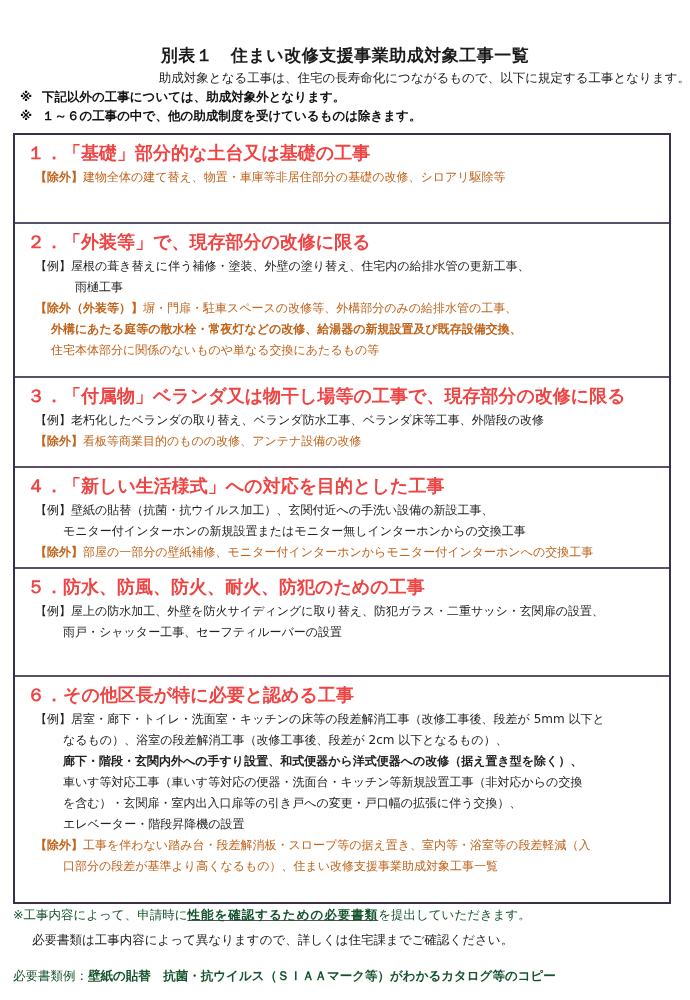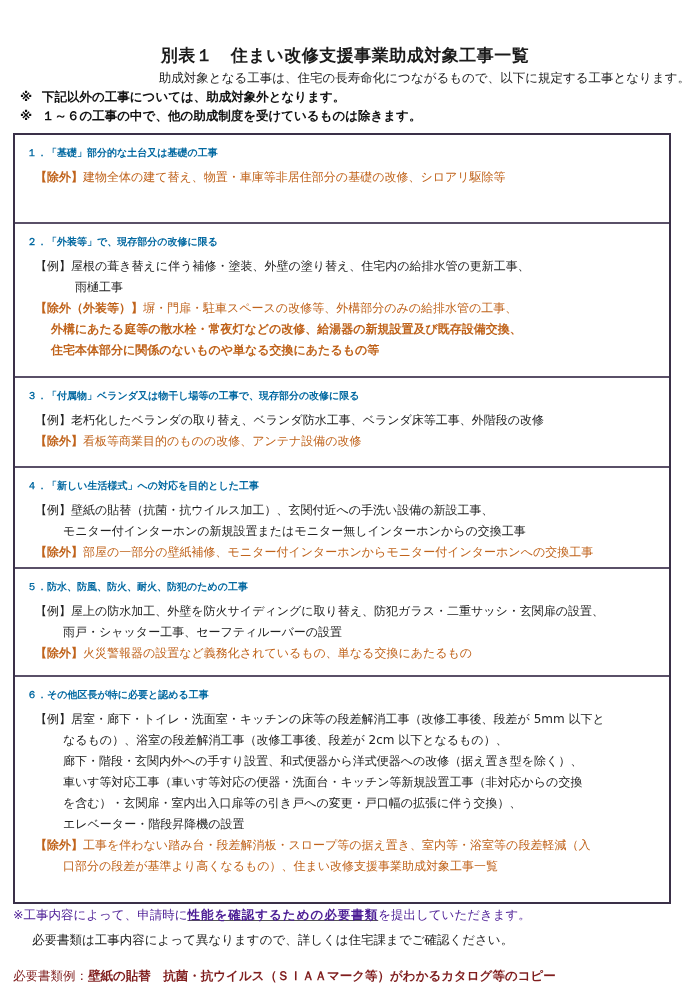--- a/index.html
+++ b/index.html
@@ -26,37 +26,37 @@
     .box {
       position: absolute; left: 13px; top: 133px; width: 654px; height: 767px;
       border: 2px solid #3a3048;
     }
     .section {
       position: absolute; left: 0; width: 654px;
       border-top: 2px solid #5a5068;
       box-sizing: border-box; padding: 8px 12px 0 12px;
     }
     .section.first { border-top: none; }
-    .sec-title { font-size: 10px; font-weight: bold; color: #0369a1; margin-bottom: 4px; line-height: 20px; }
+    .sec-title { font-size: 18px; font-weight: bold; color: #ef4444; margin-bottom: 4px; line-height: 20px; }
     .line { font-size: 12px; line-height: 21px; white-space: nowrap; color: #222; }
     .line.indent1 { padding-left: 30px; }
     .ex-lead { padding-left: 8px; }
     .orange { color: #c0631b; }
     .orange .tag { font-weight: bold; }
     .orange .em { font-weight: normal; }
 
     .footer1 {
-      position: absolute; top: 907px; left: 13px; font-size: 12.5px; color: #4c1d95;
+      position: absolute; top: 907px; left: 13px; font-size: 12.5px; color: #14532d;
     }
     .footer1 .u { font-weight: bold; letter-spacing: 1px; text-decoration: underline; text-decoration-color: #555; }
     .footer2 {
       position: absolute; top: 932px; left: 32px; font-size: 12.5px; color: #222;
     }
     .footer3 {
-      position: absolute; top: 968px; left: 13px; font-size: 12.5px; color: #7f1d1d;
+      position: absolute; top: 968px; left: 13px; font-size: 12.5px; color: #14532d;
     }
     .footer3 .b { font-weight: bold; }
   </style>
 </head>
 <body>
 
 <div class="title">別表１　住まい改修支援事業助成対象工事一覧</div>
 <div class="intro">助成対象となる工事は、住宅の長寿命化につながるもので、以下に規定する工事となります。</div>
 <div class="note-line" id="note1">
   <span class="mark">※</span><span>下記以外の工事については、助成対象外となります。</span>
@@ -71,48 +71,47 @@
     <div class="sec-title">１．「基礎」部分的な土台又は基礎の工事</div>
     <div class="line ex-lead orange"><span class="tag">【除外】</span><span>建物全体の建て替え、物置・車庫等非居住部分の基礎の改修、シロアリ駆除等</span></div>
   </div>
 
   <div class="section" style="top:87px; height:156px;">
     <div class="sec-title">２．「外装等」で、現存部分の改修に限る</div>
     <div class="line ex-lead">【例】屋根の葺き替えに伴う補修・塗装、外壁の塗り替え、住宅内の給排水管の更新工事、</div>
     <div class="line indent1" style="padding-left:48px;">雨樋工事</div>
     <div class="line ex-lead orange"><span class="tag">【除外（外装等）】</span><span>塀・門扉・駐車スペースの改修等、外構部分のみの給排水管の工事、</span></div>
     <div class="line orange" style="padding-left:24px;font-weight:bold;">外構にあたる庭等の散水栓・常夜灯などの改修、給湯器の新規設置及び既存設備交換、</div>
-    <div class="line orange" style="padding-left:24px;font-weight:bold;">住宅本体部分に関係のないものや単なる交換にあたるもの等</div>
+    <div class="line orange" style="padding-left:24px;">住宅本体部分に関係のないものや単なる交換にあたるもの等</div>
   </div>
 
   <div class="section" style="top:241px; height:92px;">
     <div class="sec-title">３．「付属物」ベランダ又は物干し場等の工事で、現存部分の改修に限る</div>
     <div class="line ex-lead">【例】老朽化したベランダの取り替え、ベランダ防水工事、ベランダ床等工事、外階段の改修</div>
     <div class="line ex-lead orange"><span class="tag">【除外】</span><span>看板等商業目的のものの改修、アンテナ設備の改修</span></div>
   </div>
 
   <div class="section" style="top:331px; height:103px;">
     <div class="sec-title">４．「新しい生活様式」への対応を目的とした工事</div>
     <div class="line ex-lead">【例】壁紙の貼替（抗菌・抗ウイルス加工）、玄関付近への手洗い設備の新設工事、</div>
     <div class="line" style="padding-left:36px;">モニター付インターホンの新規設置またはモニター無しインターホンからの交換工事</div>
     <div class="line ex-lead orange"><span class="tag">【除外】</span><span class="em">部屋の一部分の</span><span>壁紙補修、モニター付インターホンからモニター付インターホンへの交換工事</span></div>
   </div>
 
   <div class="section" style="top:432px; height:110px;">
     <div class="sec-title">５．防水、防風、防火、耐火、防犯のための工事</div>
     <div class="line ex-lead">【例】屋上の防水加工、外壁を防火サイディングに取り替え、防犯ガラス・二重サッシ・玄関扉の設置、</div>
     <div class="line" style="padding-left:36px;">雨戸・シャッター工事、セーフティルーバーの設置</div>
-    <div class="line ex-lead orange"><span class="tag">【除外】</span><span>火災警報器の設置など義務化されているもの、単なる交換にあたるもの</span></div>
   </div>
 
   <div class="section" style="top:540px; height:227px;">
     <div class="sec-title">６．その他区長が特に必要と認める工事</div>
     <div class="line ex-lead">【例】居室・廊下・トイレ・洗面室・キッチンの床等の段差解消工事（改修工事後、段差が 5mm 以下と</div>
     <div class="line" style="padding-left:36px;">なるもの）、浴室の段差解消工事（改修工事後、段差が 2cm 以下となるもの）、</div>
-    <div class="line" style="padding-left:36px;">廊下・階段・玄関内外への手すり設置、和式便器から洋式便器への改修（据え置き型を除く）、</div>
+    <div class="line" style="padding-left:36px;font-weight:bold;">廊下・階段・玄関内外への手すり設置、和式便器から洋式便器への改修（据え置き型を除く）、</div>
     <div class="line" style="padding-left:36px;">車いす等対応工事（車いす等対応の便器・洗面台・キッチン等新規設置工事（非対応からの交換</div>
     <div class="line" style="padding-left:36px;">を含む）・玄関扉・室内出入口扉等の引き戸への変更・戸口幅の拡張に伴う交換）、</div>
     <div class="line" style="padding-left:36px;">エレベーター・階段昇降機の設置</div>
     <div class="line ex-lead orange"><span class="tag">【除外】</span><span>工事を伴わない踏み台・段差解消板・スロープ等の据え置き、室内等・浴室等の段差軽減（入</span></div>
     <div class="line orange" style="padding-left:36px;">口部分の段差が基準より高くなるもの）、住まい改修支援事業助成対象工事一覧</div>
   </div>
 </div>
 
 <div class="footer1">
   <span>※工事内容によって、申請時に</span><span class="u">性能を確認するための必要書類</span><span>を提出していただきます。</span>

